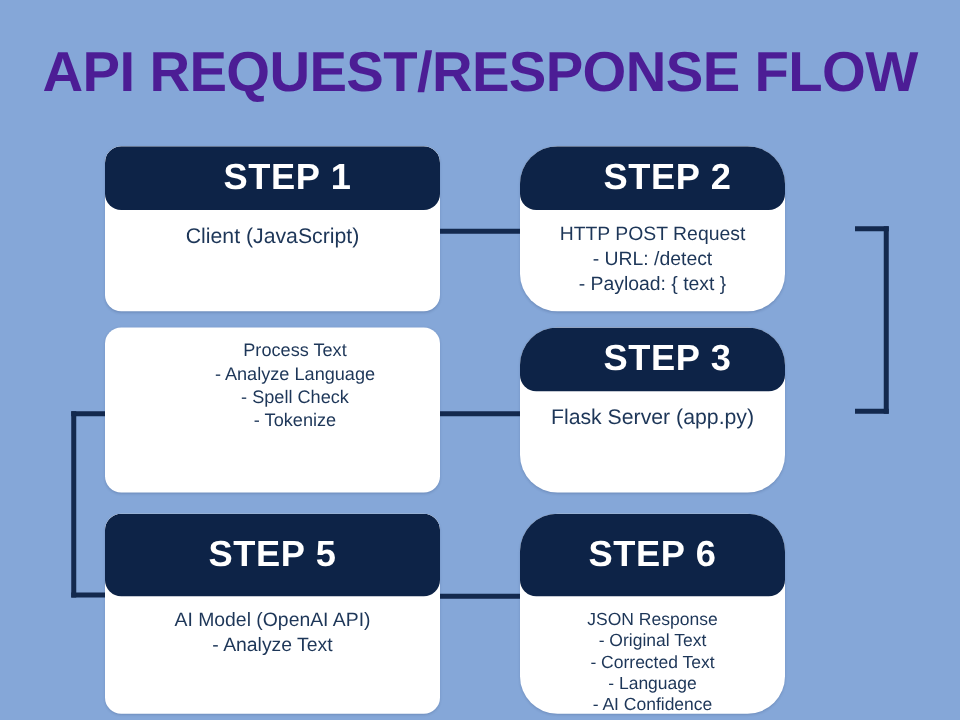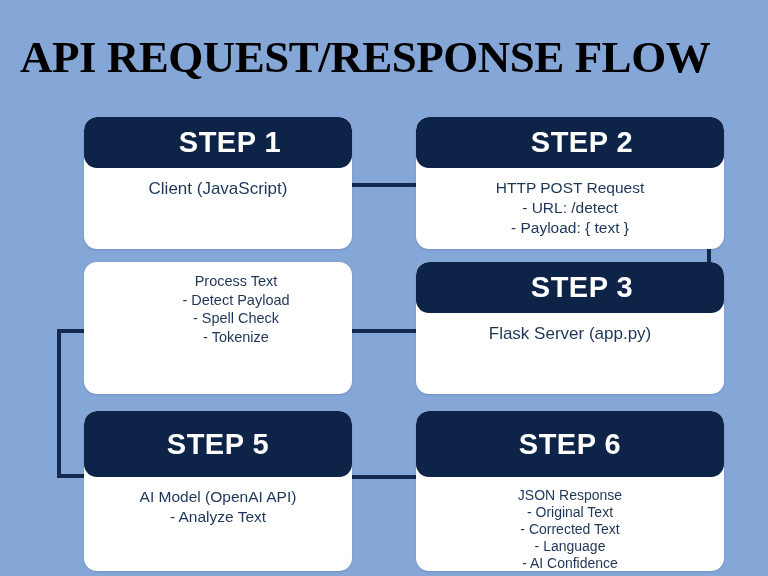--- a/index.html
+++ b/index.html
@@ -16,29 +16,29 @@
     position: relative;
     width: 768px;
     height: 576px;
     background: #85a7d8;
     overflow: hidden;
   }
 
   
   #page-title {
     position: absolute;
-    left: 20px;
+    left: 34px;
     top: 26px;
     width: 716px;
     height: 62px;
     display: flex;
     align-items: center;
     justify-content: flex-start;
-    color: #000000;
-    font-family: Liberation Serif, serif;
+    color: #4c1d95;
+    font-family: Liberation Sans, sans-serif;
     font-weight: 700;
     font-size: 45px;
     letter-spacing: -0.5px;
     line-height: 1;
     white-space: nowrap;
     transform: scaleX(1.0);
     transform-origin: left center;
   }
 
   
@@ -99,21 +99,21 @@
     white-space: nowrap;
   }
   
   .body-lg .card-line { font-size: 17px; }
   .body-md .card-line { font-size: 15.5px; }
   .body-sm .card-line { font-size: 14.5px; margin-left: 36px; }
   .body-xs .card-line { font-size: 14px; line-height: 1.22; }
 
   
   .col-l { left: 84px; width: 268px; }
-  .col-r { left: 416px; width: 308px; }
+  .col-r { left: 416px; width: 212px; border-radius: 30px; }
 
   .row-1 { top: 117px; height: 132px; }
   .row-2 { top: 262px; height: 132px; }
   .row-3 { top: 411px; height: 160px; }
 
   .hdr-1 { height: 51px; padding-left: 24px; }
   .hdr-3 { height: 66px; }
 </style>
 </head>
 <body>
@@ -144,21 +144,21 @@
     <div class="card-body body-md">
       <span class="card-line">HTTP POST Request</span>
       <span class="card-line">- URL: /detect</span>
       <span class="card-line">- Payload: { text }</span>
     </div>
   </div>
 
   <div class="card col-l row-2">
     <div class="card-body body-sm">
       <span class="card-line">Process Text</span>
-      <span class="card-line">- Detect Payload</span>
+      <span class="card-line">- Analyze Language</span>
       <span class="card-line">- Spell Check</span>
       <span class="card-line">- Tokenize</span>
     </div>
   </div>
 
   <div class="card col-r row-2">
     <div class="card-header hdr-1">STEP 3</div>
     <div class="card-body body-lg">
       <span class="card-line">Flask Server (app.py)</span>
     </div>

